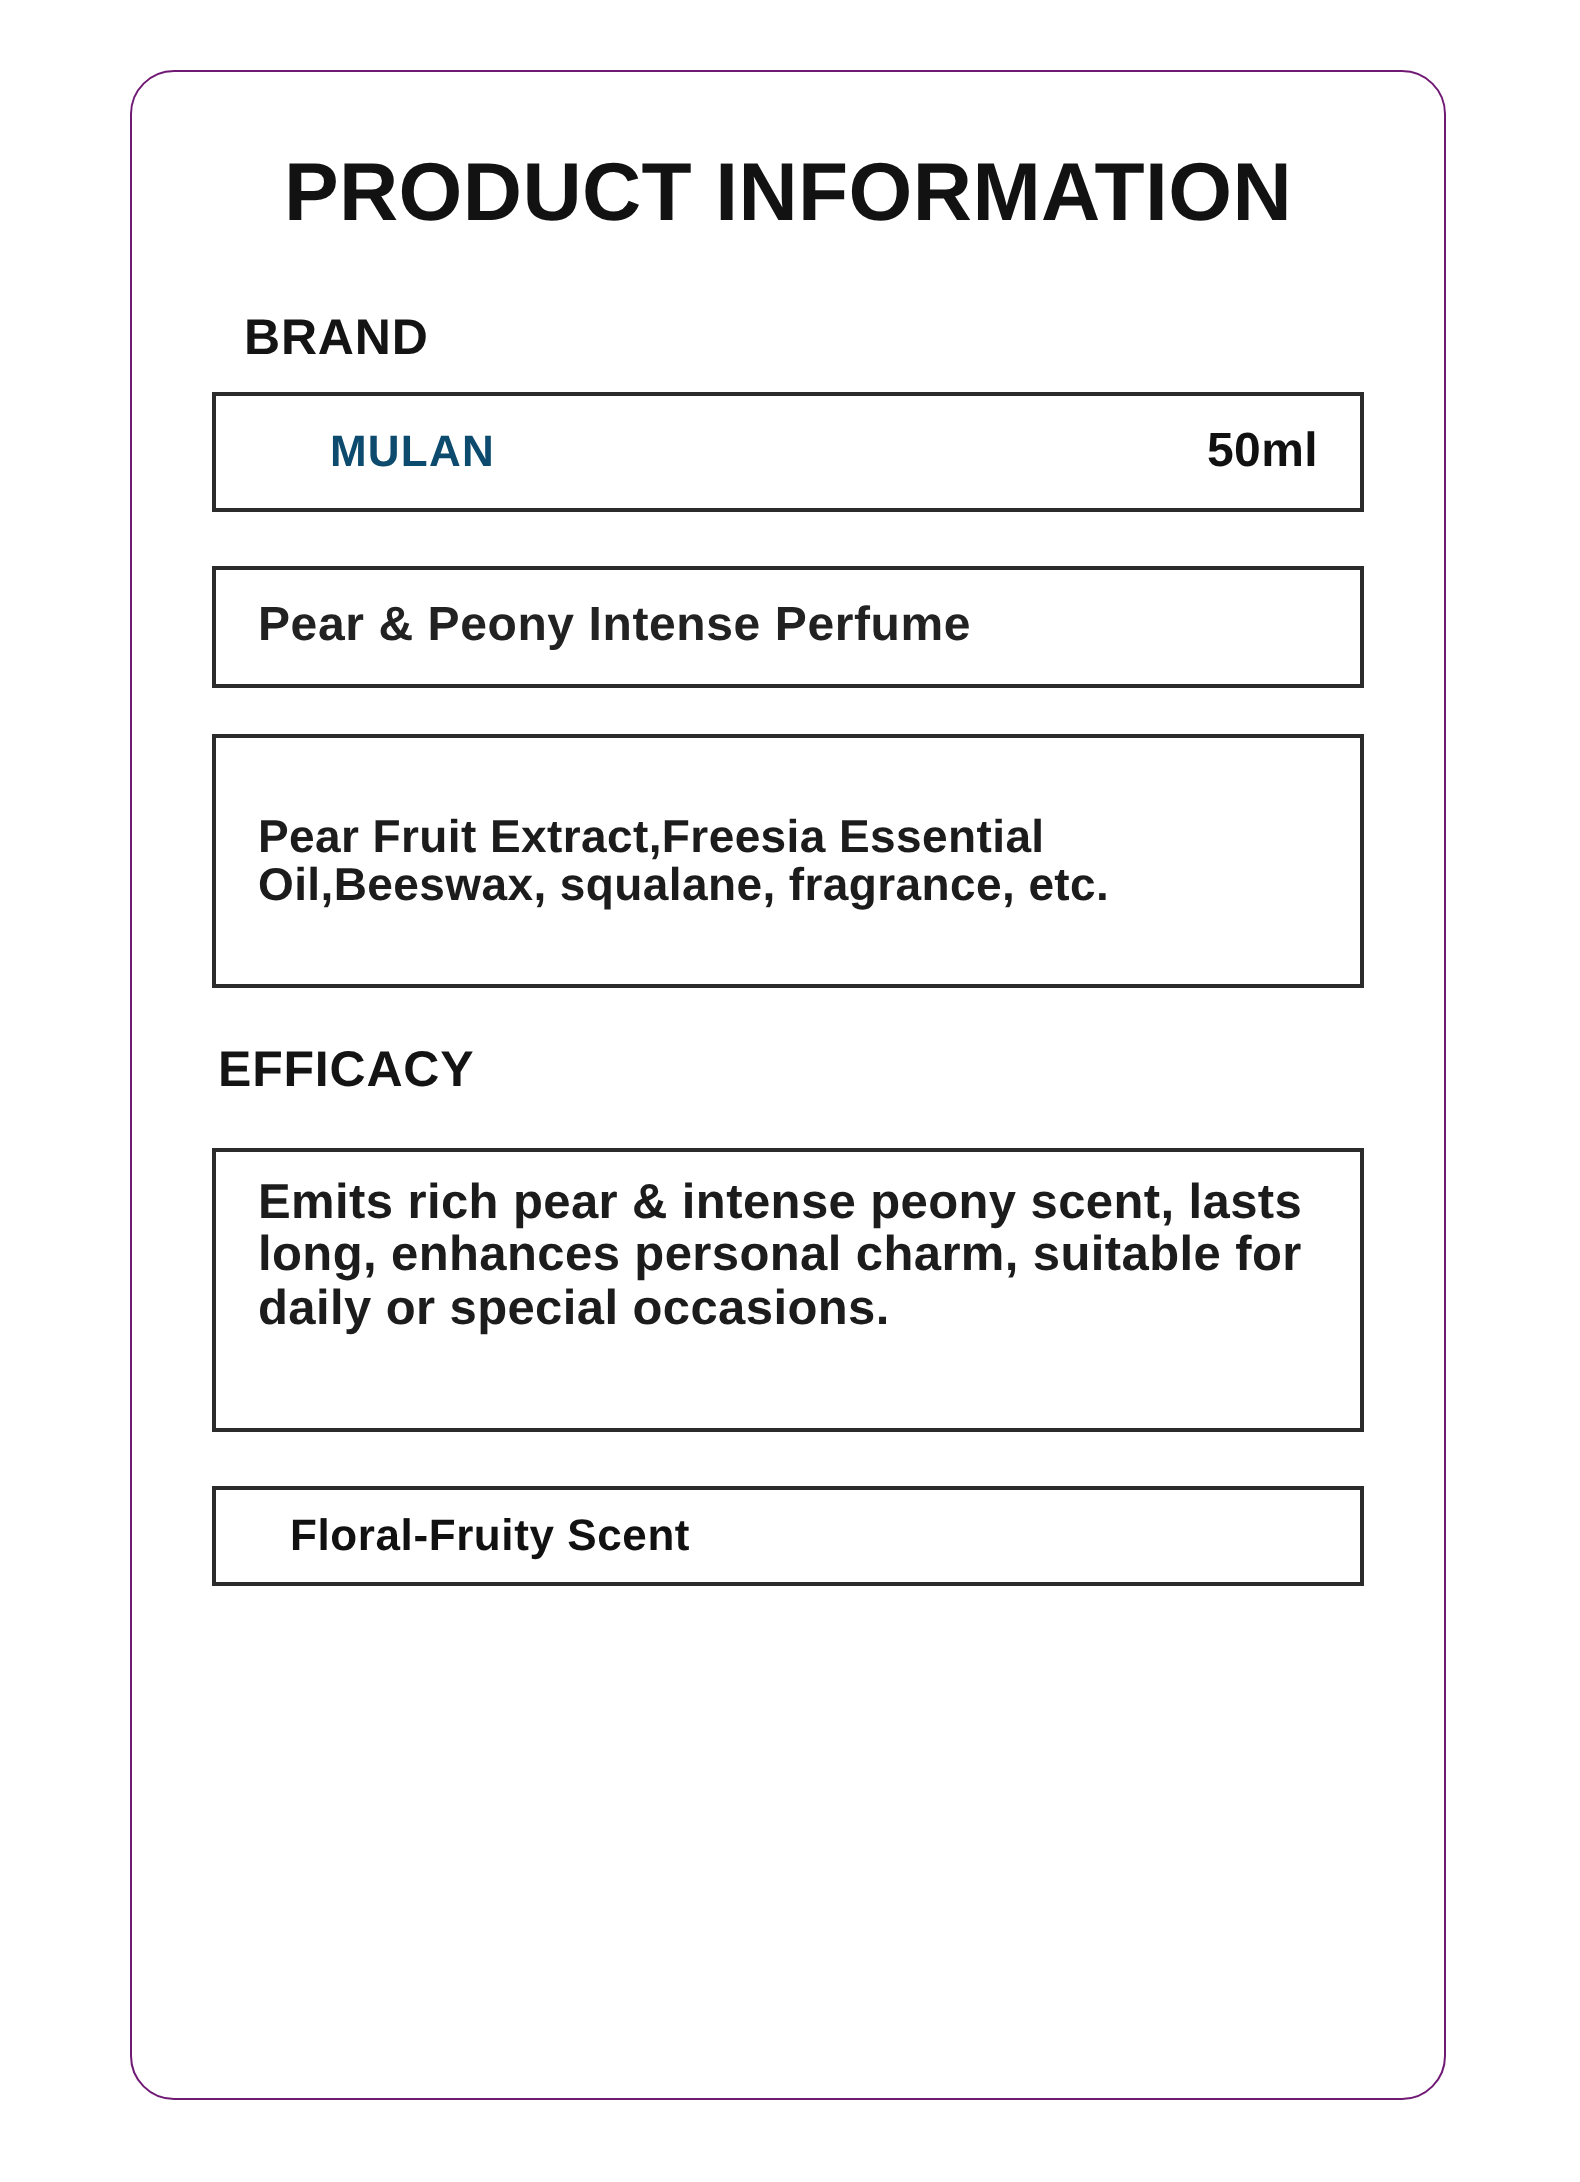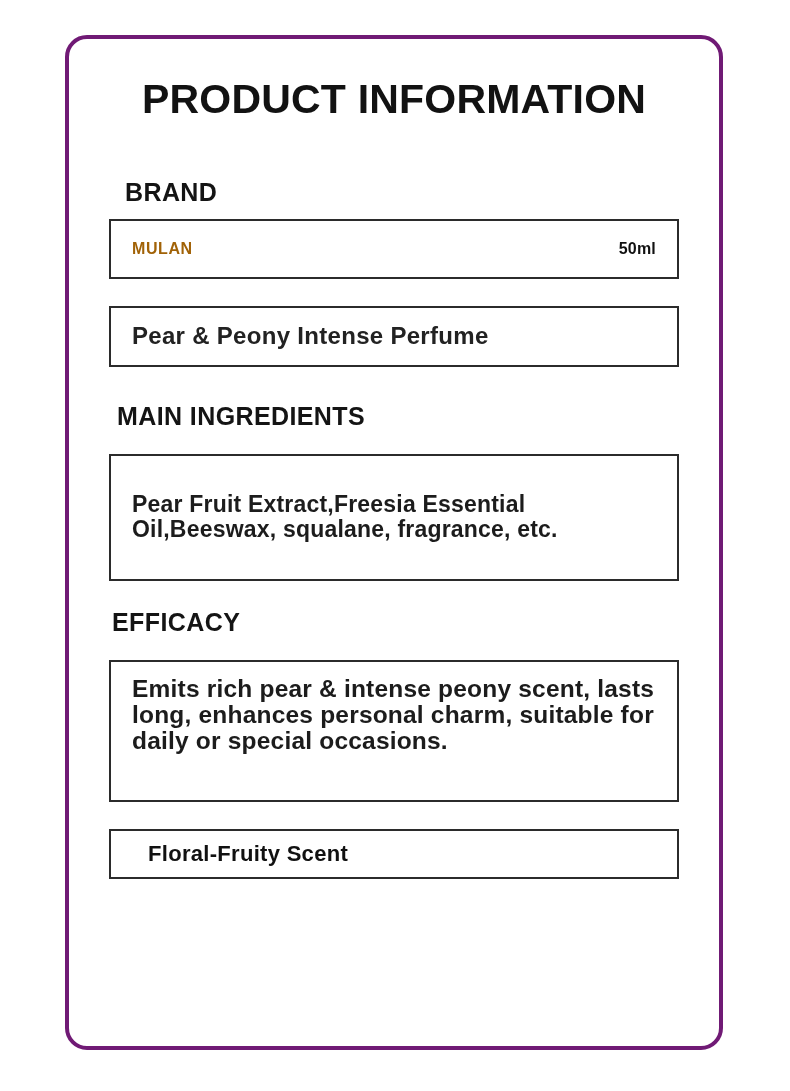--- a/index.html
+++ b/index.html
@@ -9,37 +9,37 @@
     height: 1091px;
     font-family: "Liberation Sans", sans-serif;
     color: #141414;
     overflow: hidden;
   }
   .card {
     width: 658px;
     min-height: 1015px;
     margin: 35px 0 0 65px;
     background: #ffffff;
-    border: 4px solid #701a75;
+    border: 1px solid #701a75;
     border-radius: 22px;
     padding: 38px 40px 0 40px;
   }
   .title {
     text-align: center;
     font-size: 41px;
     font-weight: bold;
     color: #121212;
     letter-spacing: 0.2px;
     line-height: 1.1;
   }
   .label-row {
     display: flex;
     justify-content: space-between;
     align-items: flex-end;
-    margin-top: 56px;
+    margin-top: 36px;
   }
   .h {
     font-size: 25px;
     font-weight: bold;
     color: #141414;
     letter-spacing: 0.4px;
     line-height: 1.15;
   }
   .h.indent-lg { padding-left: 16px; }
   .h.indent-sm { padding-left: 8px; }
@@ -56,27 +56,28 @@
   .box-brand { margin-top: 12px; height: 60px; justify-content: space-between; }
   .box-name { margin-top: 27px; height: 61px; }
   .box-ingredients { margin-top: 23px; height: 127px; }
   .box-efficacy { margin-top: 24px; height: 142px; padding-bottom: 32px; }
   .box-fragrance { margin-top: 27px; height: 50px; }
   .sec-name { margin-top: 35px; }
   .sec-ingredients { margin-top: 35px; }
   .sec-efficacy { margin-top: 27px; }
   .sec-fragrance { margin-top: 29px; }
   .val-brand {
-    font-size: 16px;
+    font-size: 22px;
     font-weight: 600;
-    color: #a16207;
+    color: #0c4a6e;
     letter-spacing: 0.6px;
+    margin-left: 36px;
   }
   .val-capacity {
-    font-size: 16px;
+    font-size: 24px;
     font-weight: bold;
     color: #111111;
     letter-spacing: 0.2px;
   }
   .val-name {
     font-size: 24px;
     font-weight: bold;
     color: #222222;
     letter-spacing: 0.3px;
   }
@@ -116,21 +117,20 @@
   <div class="box box-brand">
     <span class="val-brand">MULAN</span>
     <span class="val-capacity">50ml</span>
   </div>
 
 
   <div class="box box-name">
     <span class="val-name">Pear &amp; Peony Intense Perfume</span>
   </div>
 
-  <div class="h indent-sm sec-ingredients">MAIN INGREDIENTS</div>
 
   <div class="box box-ingredients">
     <span class="val-ingredients">Pear Fruit Extract,Freesia Essential Oil,Beeswax, squalane, fragrance, etc.</span>
   </div>
 
   <div class="h indent-xs sec-efficacy">EFFICACY</div>
 
   <div class="box box-efficacy">
     <span class="val-efficacy">Emits rich pear &amp; intense peony scent, lasts long, enhances personal charm, suitable for daily or special occasions.</span>
   </div>

